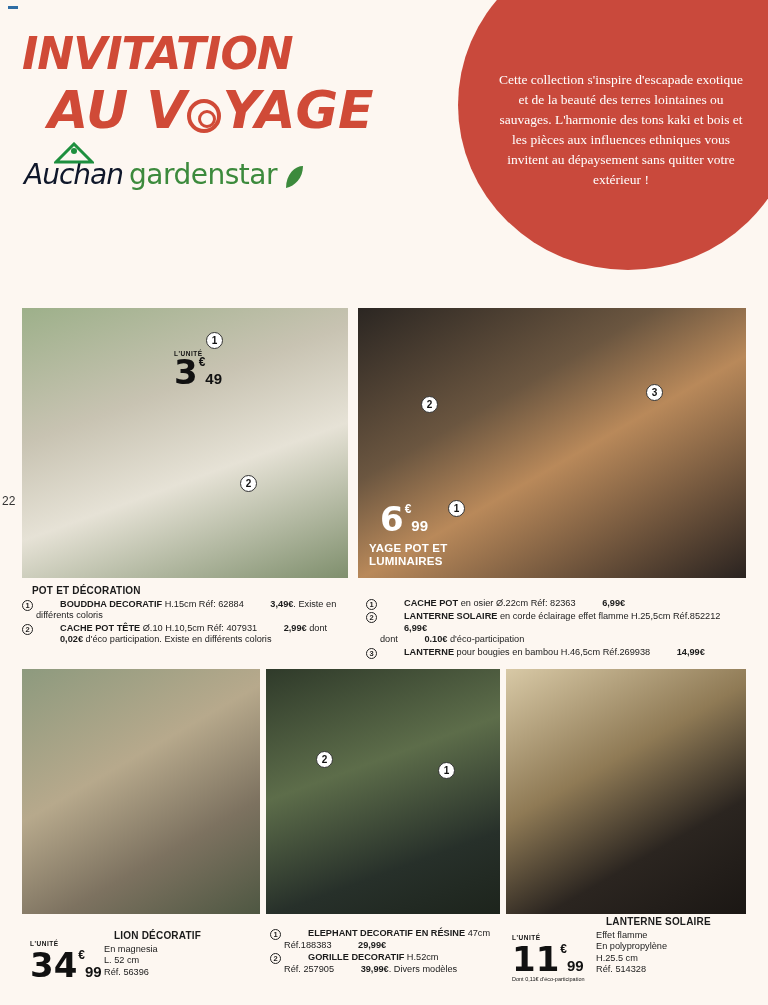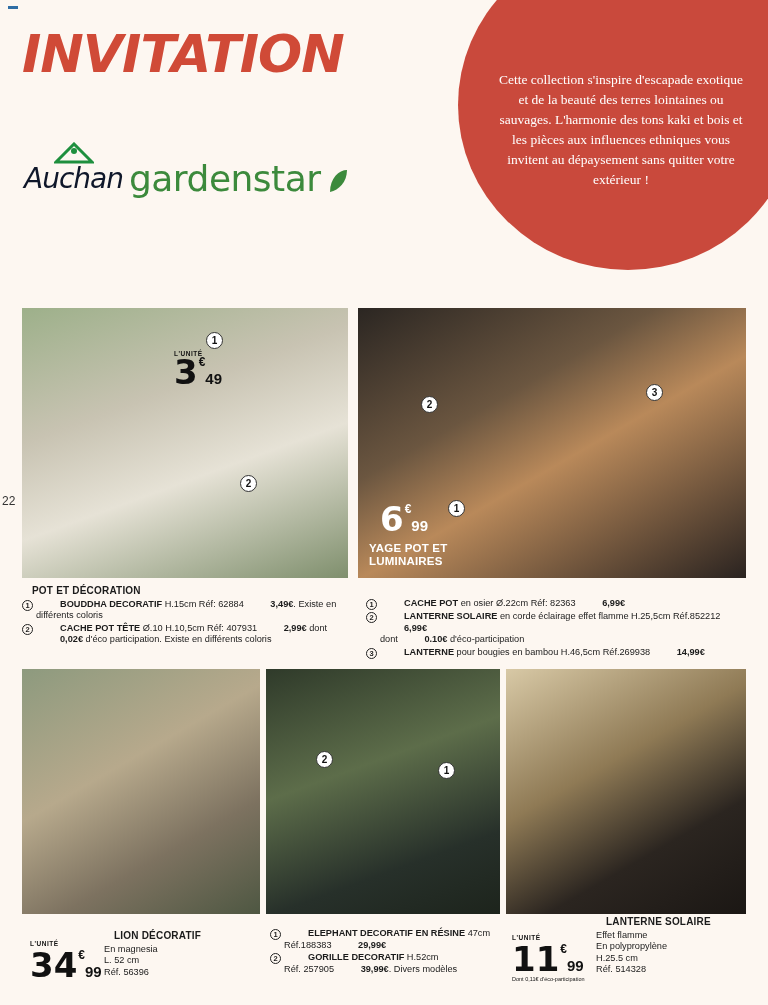--- a/index.html
+++ b/index.html
@@ -20,21 +20,21 @@
     position:absolute; left:8px; top:6px; width:10px; height:3px;
     background:#2f6ea5;
   }
 
   
   .header { position:absolute; left:0; top:0; width:768px; height:290px; }
   .title-block { position:absolute; left:22px; top:28px; width:450px; }
   .title-line1 {
     font-family:"DejaVu Sans", sans-serif;
     font-weight:bold; font-style:italic;
-    font-size:52px; letter-spacing:-1px; line-height:52px;
+    font-size:44px; letter-spacing:-1px; line-height:52px;
     color:#d04a37;
   }
   .title-line2 {
     font-family:"DejaVu Sans", sans-serif;
     font-weight:bold; font-style:italic;
     font-size:52px; line-height:56px; color:#d04a37;
     margin-top:2px; padding-left:26px;
   }
   .spiral {
     display:inline-block; width:34px; height:34px; border-radius:50%;
@@ -48,21 +48,21 @@
     position:absolute; left:24px; top:158px;
     display:flex; align-items:center; gap:6px;
   }
   .brand-auchan {
     font-family:"DejaVu Sans", sans-serif;
     font-style:italic; font-weight:normal; font-size:28px; color:#0f172a;
     letter-spacing:-1px;
   }
   .brand-garden {
     font-family:"DejaVu Sans", sans-serif;
-    font-size:36px; color:#3c8a3c; letter-spacing:-0.5px;
+    font-size:28px; color:#3c8a3c; letter-spacing:-0.5px;
   }
   .bird {
     position:absolute; left:30px; top:-16px; width:40px; height:26px;
   }
   .leaf {
     width:22px; height:26px; position:relative; top:2px;
   }
   .blob-round {
     position:absolute; right:-30px; top:-60px;
     width:340px; height:330px; background:#c9493c;
@@ -134,20 +134,23 @@
 <div class="left-mark"></div>
 <div class="page-num">22</div>
 
 <div class="header">
 
   <div class="blob-round"></div>
   <div class="blob-text">Cette collection s'inspire d'escapade exotique et de la beauté des terres lointaines ou sauvages. L'harmonie des tons kaki et bois et les pièces aux influences ethniques vous invitent au dépaysement sans quitter votre extérieur !</div>
 
   <div class="title-block">
     <div class="title-line1">INVITATION</div>
+    <div class="title-line2">
+      <span>AU V</span><span class="spiral"></span><span>YAGE</span>
+    </div>
   </div>
 
   <div class="brand">
     <svg class="bird" viewBox="0 0 40 26">
       <path d="M2 20 L20 2 L38 20 Z" fill="none" stroke="#1e8f3e" stroke-width="3"></path>
       <circle cx="20" cy="9" r="3" fill="#1e8f3e"></circle>
     </svg>
     <span class="brand-auchan">Auchan</span>
     <span class="brand-garden">gardenstar</span>
     <svg class="leaf" viewBox="0 0 22 26">

